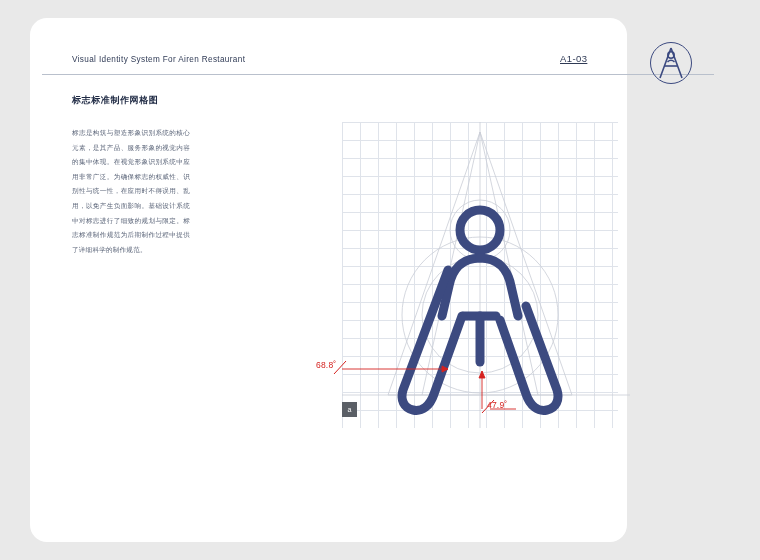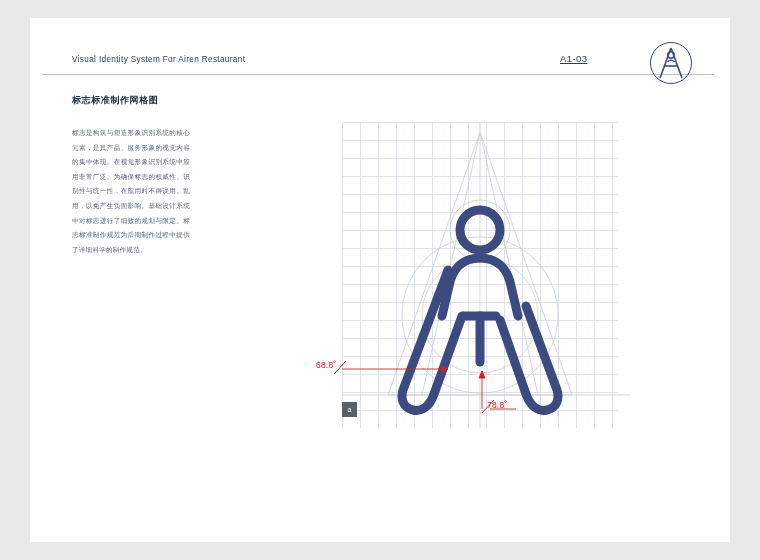--- a/index.html
+++ b/index.html
@@ -11,23 +11,24 @@
     width: 760px;
     height: 560px;
     overflow: hidden;
     font-family: "Liberation Sans", sans-serif;
   }
   
   .page {
     position: absolute;
     left: 30px;
     top: 18px;
-    width: 700px;
+    width: 597px;
     height: 524px;
     background: #ffffff;
+    border-radius: 17px;
   }
   
   .header {
     position: absolute;
     left: 0;
     top: 0;
     width: 700px;
     height: 62px;
   }
   .header-rule {
@@ -191,16 +192,16 @@
         <polygon points="118,259 112,256 112,262"></polygon>
         <path d="M152 299 L152 261"></path>
         <polygon points="152,261 149,268 155,268"></polygon>
         <path d="M160 299 L186 299"></path>
         <path d="M152 303 L164 290" stroke-width="1"></path>
       </g>
     </svg>
 
     <div class="corner-tag">a</div>
     <div class="ann ann-1">68.8˚</div>
-    <div class="ann ann-2">78.8˚</div>
+    <div class="ann ann-2">47.9˚</div>
   </div>
 
 </div>
 
 </body></html>

